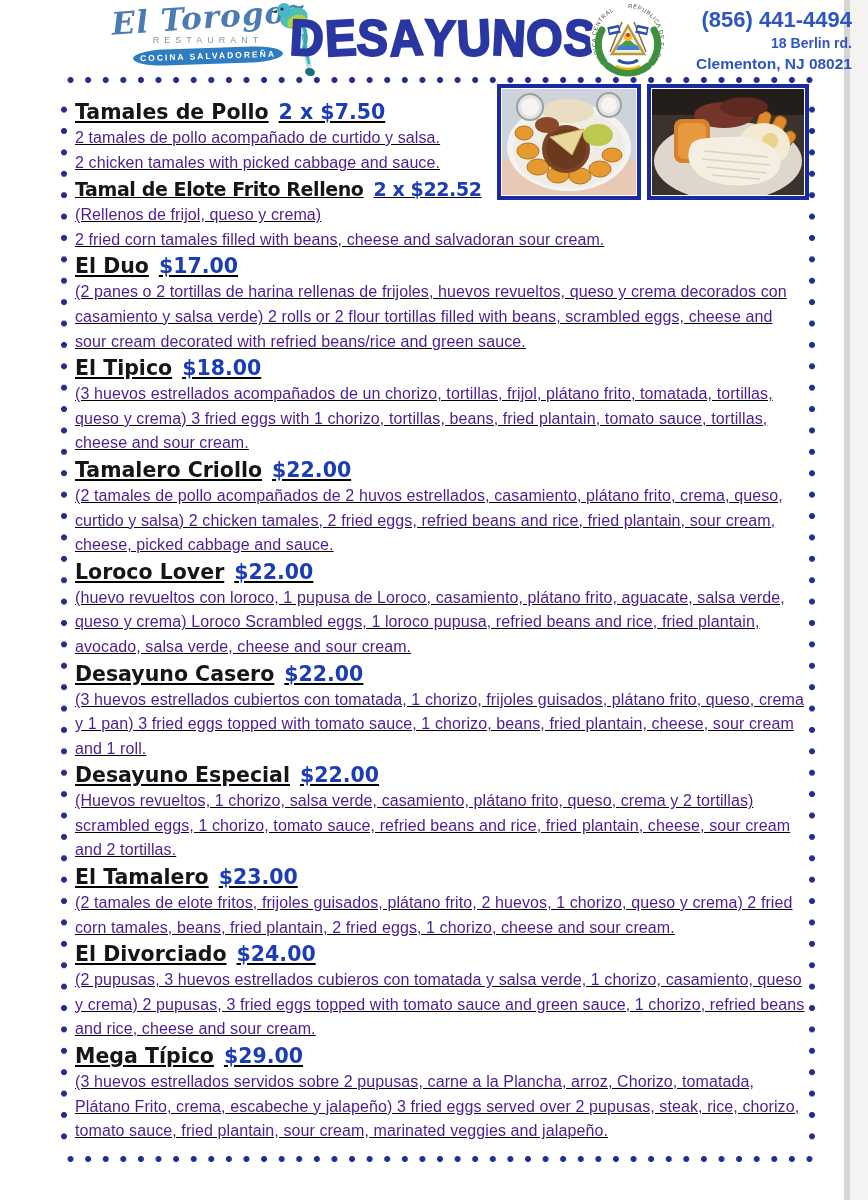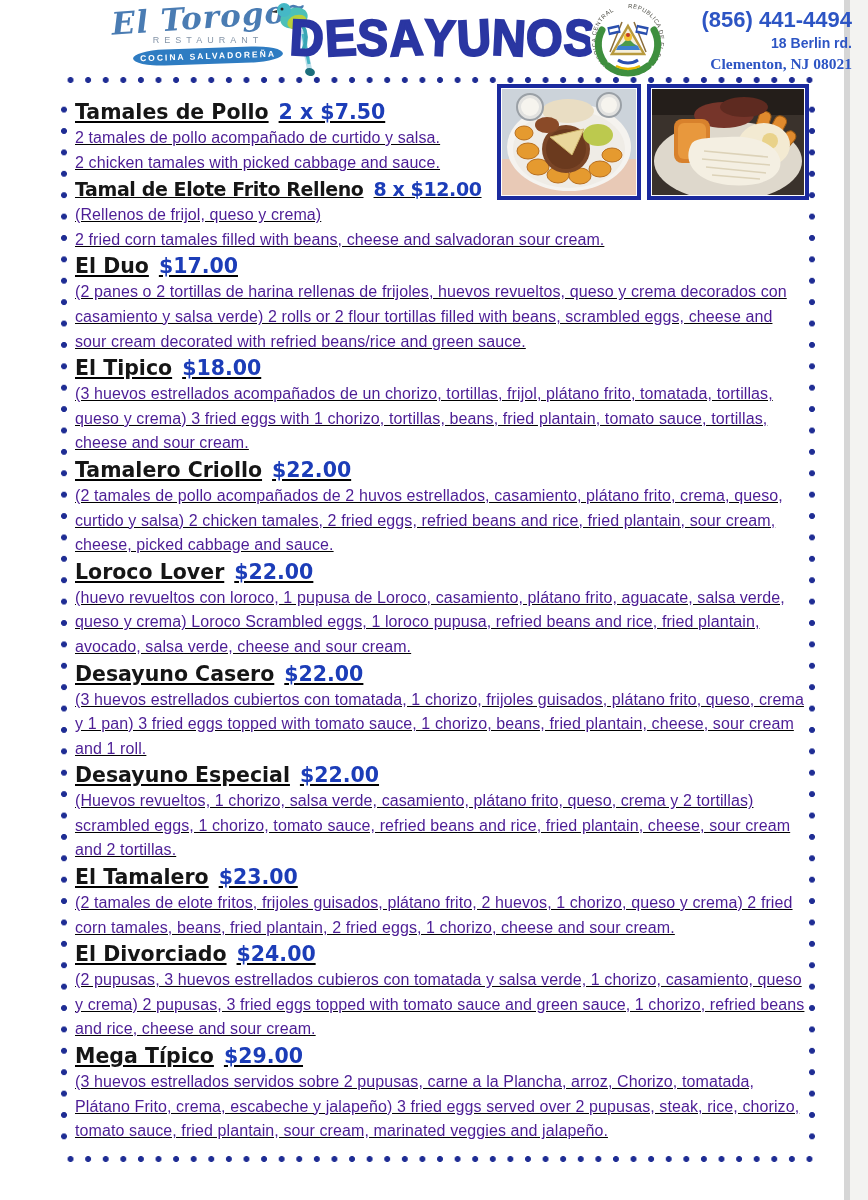--- a/index.html
+++ b/index.html
@@ -26,21 +26,21 @@
          color:#2a36a2;font-weight:bold;font-size:47px;letter-spacing:1px;
          -webkit-text-stroke:2px #2a36a2;white-space:nowrap;}
   .title span{display:inline-block;transform-origin:center;}
   .title span:nth-child(odd){transform:rotate(3deg) scaleY(1.08);}
   .title span:nth-child(even){transform:rotate(-3deg) scaleY(1.08);}
 
   .seal{position:absolute;left:588px;top:0px;}
   .contact{position:absolute;right:16px;top:8px;text-align:right;color:#2d55c4;font-weight:bold;}
   .contact .phone{font-size:22px;line-height:24px;}
   .contact .addr1{font-size:14px;line-height:23px;}
-  .contact .addr2{font-size:15.5px;line-height:18px;font-family:Liberation Serif, serif;}
+  .contact .addr2{font-size:15.5px;line-height:18px;}
 
   
   .dots-top,.dots-bottom{position:absolute;left:58px;width:764px;height:8px;
       background-image:radial-gradient(circle,#1f2d94 2.7px,transparent 3.2px);
       background-size:17.6px 8px;background-position:center;}
   .dots-top{top:76px;}
   .dots-bottom{top:1155px;}
   .dots-left,.dots-right{position:absolute;top:92px;width:8px;height:1062px;
       background-image:radial-gradient(circle,#1f2d94 2.7px,transparent 3.2px);
       background-size:8px 21.4px;background-position:center;}
@@ -190,21 +190,21 @@
   <div class="item">
     <div class="item-head">
       <span class="item-name">Tamales de Pollo</span><span class="item-price">2 x $7.50</span>
     </div>
   <p class="item-desc">2 tamales de pollo acompañado de curtido y salsa.</p>
           <p class="item-desc">2 chicken tamales with picked cabbage and sauce.</p>
         </div>
 
   <div class="item">
     <div class="item-head">
-      <span class="item-name">Tamal de Elote Frito Relleno</span><span class="item-price">8 x $12.00</span>
+      <span class="item-name">Tamal de Elote Frito Relleno</span><span class="item-price">2 x $22.52</span>
     </div>
   <p class="item-desc">(Rellenos de frijol, queso y crema)</p>
           <p class="item-desc">2 fried corn tamales filled with beans, cheese and salvadoran sour cream.</p>
         </div>
 
   <div class="item">
     <div class="item-head">
       <span class="item-name">El Duo</span><span class="item-price">$17.00</span>
     </div>
   <p class="item-desc">(2 panes o 2 tortillas de harina rellenas de frijoles, huevos revueltos, queso y crema decorados con casamiento y salsa verde) 2 rolls or 2 flour tortillas filled with beans, scrambled eggs, cheese and sour cream decorated with refried beans/rice and green sauce.</p>

